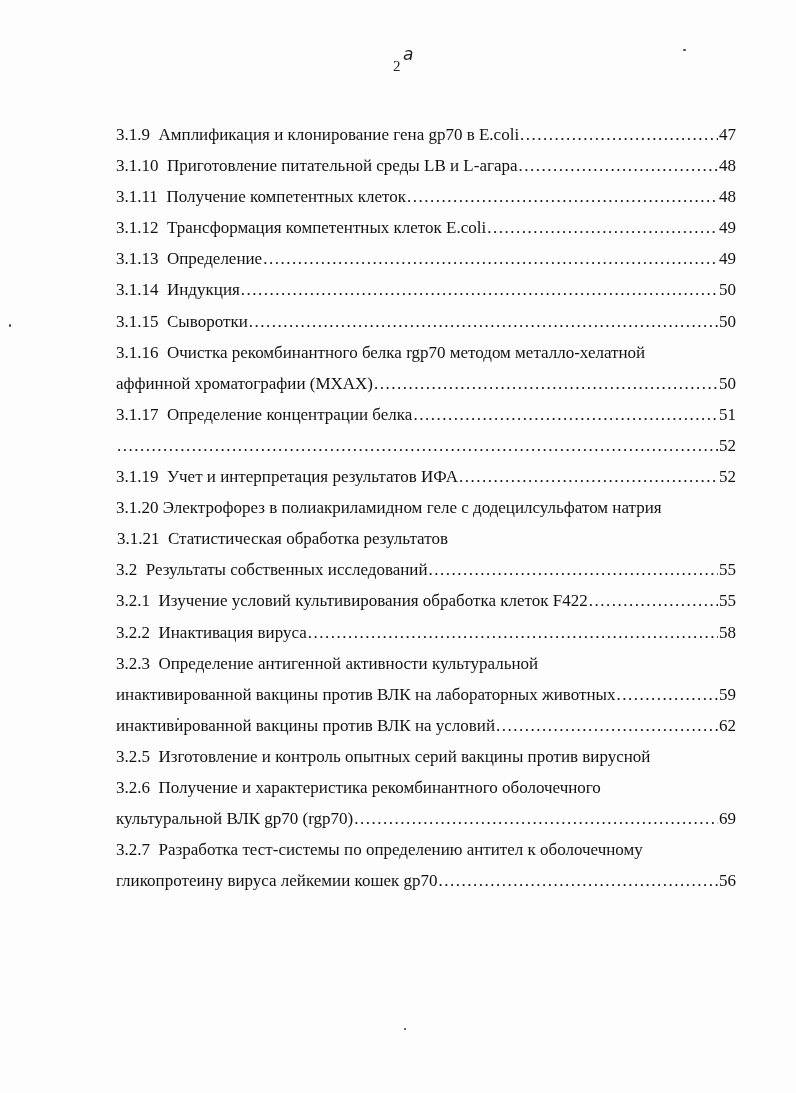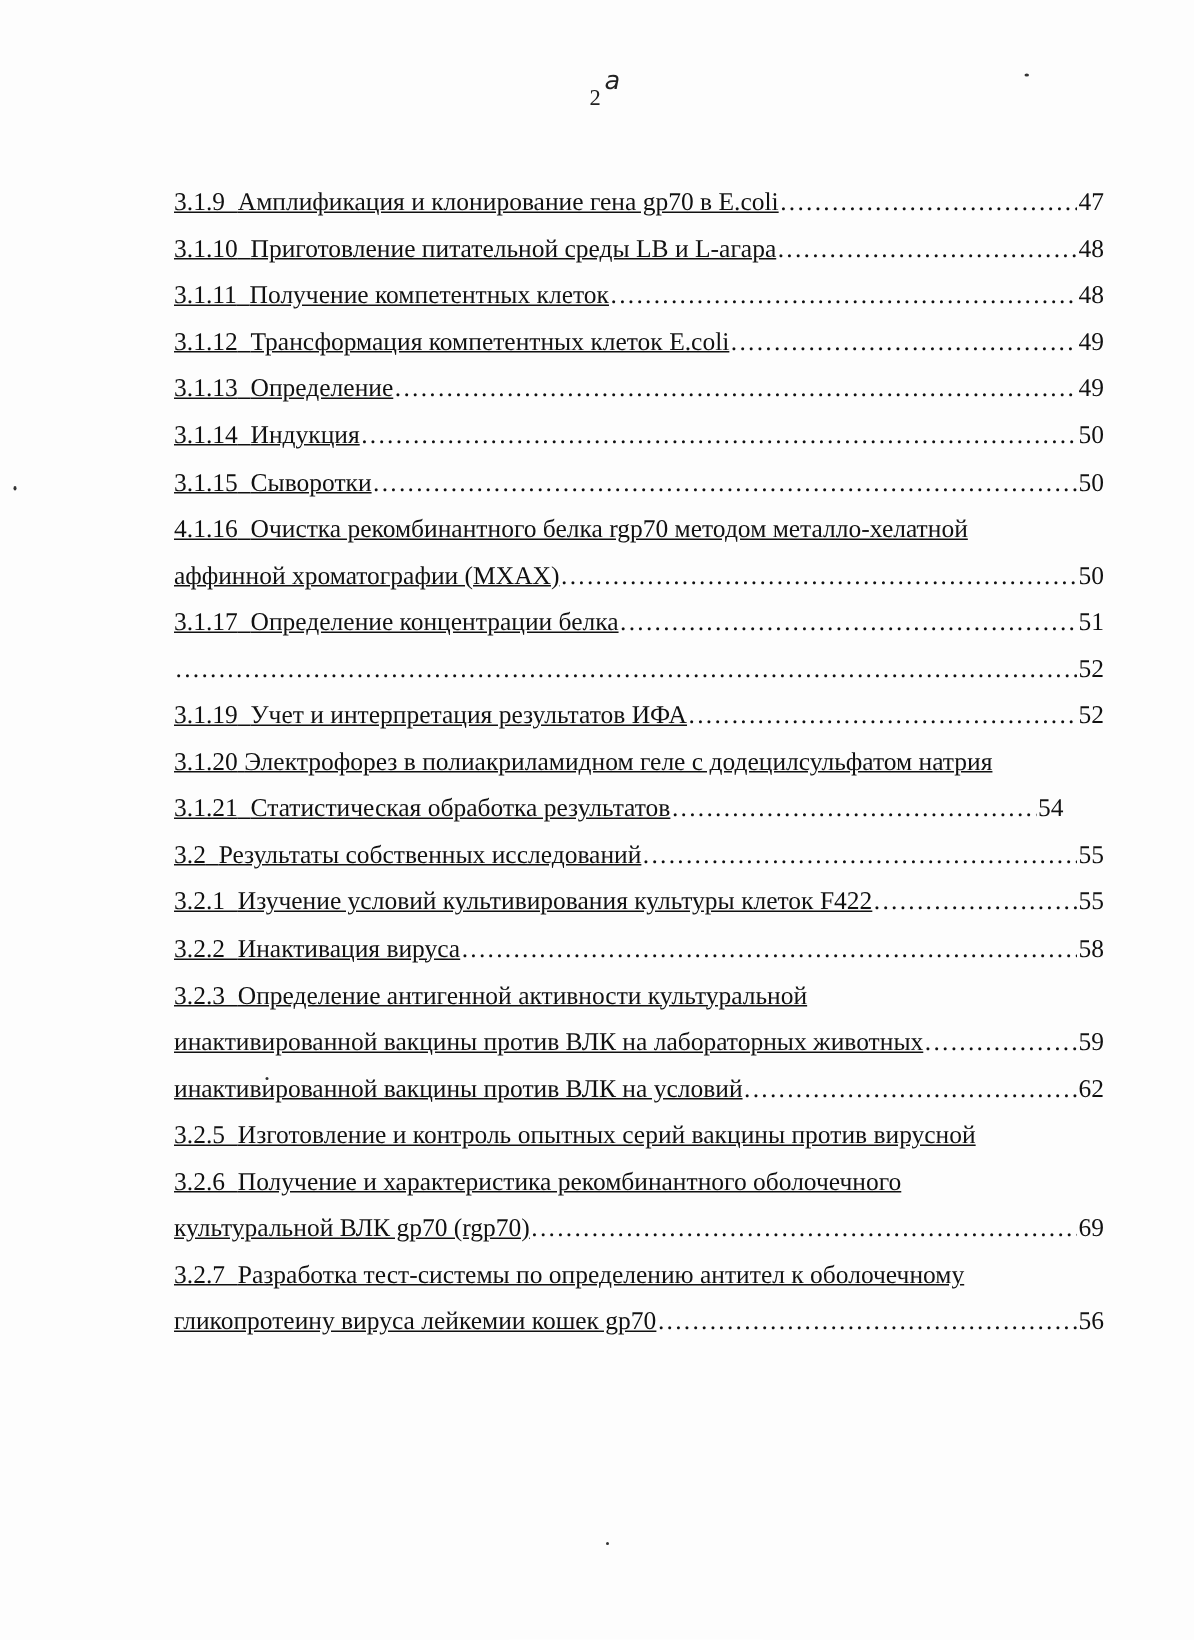--- a/index.html
+++ b/index.html
@@ -15,21 +15,21 @@
     }
     .page-number .sup {
       position: absolute; left: 10px; top: -14px;
       font-family: "DejaVu Sans", sans-serif; font-style: italic; font-size: 17px; color: #222;
     }
     .toc { position: absolute; left: 116px; top: 119px; width: 620px; }
     .line {
       height: 31.1px; line-height: 31.1px; font-size: 17px; white-space: nowrap;
       display: flex; align-items: baseline; overflow: hidden;
     }
-    .line .text { flex: 0 0 auto; text-decoration: underline; }
+    .line .text { flex: 0 0 auto; }
     .line .leader {
       flex: 1 1 auto; overflow: hidden; white-space: nowrap; letter-spacing: 1.5px;
       margin: 0 1px;
     }
     .line .leader::before {
       content: "........................................................................................................................................................................................................";
     }
     .line .page-ref { flex: 0 0 auto; }
     .line.wrap-first { display: block; }
     .speck { position: absolute; background: #333; border-radius: 50%; }
@@ -82,21 +82,21 @@
       <span class="page-ref">50</span>
     </div>
 
     <div class="line">
       <span class="text"><span>3.1.15</span>&nbsp; <span>Сыворотки</span></span>
       <span class="leader"></span>
       <span class="page-ref">50</span>
     </div>
 
     <div class="line wrap-first">
-      <span class="text"><span>4.1.16</span>&nbsp; <span>Очистка рекомбинантного белка rgp70 методом металло-хелатной</span></span>
+      <span class="text"><span>3.1.16</span>&nbsp; <span>Очистка рекомбинантного белка rgp70 методом металло-хелатной</span></span>
     </div>
     <div class="line">
       <span class="text">аффинной  хроматографии (МХАХ)</span>
       <span class="leader"></span>
       <span class="page-ref">50</span>
     </div>
 
     <div class="line">
       <span class="text"><span>3.1.17</span>&nbsp; <span>Определение концентрации белка</span></span>
       <span class="leader"></span>
@@ -111,34 +111,34 @@
     <div class="line">
       <span class="text"><span>3.1.19</span>&nbsp; <span>Учет и интерпретация результатов ИФА</span></span>
       <span class="leader"></span>
       <span class="page-ref">52</span>
     </div>
 
     <div class="line wrap-first">
       <span class="text"><span>3.1.20</span> <span>Электрофорез в полиакриламидном геле с додецилсульфатом натрия</span></span>
     </div>
 
-    <div class="line" style="width: 593px;">
+    <div class="line" style="width: 593px; flex-direction: column;">
       <span class="text"><span>3.1.21</span>&nbsp; <span>Статистическая обработка результатов</span></span>
       <span class="leader"></span>
       <span class="page-ref">54</span>
     </div>
 
     <div class="line">
       <span class="text"><span>3.2</span>&nbsp; <span>Результаты собственных исследований</span></span>
       <span class="leader"></span>
       <span class="page-ref">55</span>
     </div>
 
     <div class="line">
-      <span class="text"><span>3.2.1</span>&nbsp; <span>Изучение условий культивирования культуры клеток F422</span></span>
+      <span class="text"><span>3.2.1</span>&nbsp; <span>Изучение условий культивирования обработка клеток F422</span></span>
       <span class="leader"></span>
       <span class="page-ref">55</span>
     </div>
 
     <div class="line">
       <span class="text"><span>3.2.2</span>&nbsp; <span>Инактивация вируса</span></span>
       <span class="leader"></span>
       <span class="page-ref">58</span>
     </div>
 

